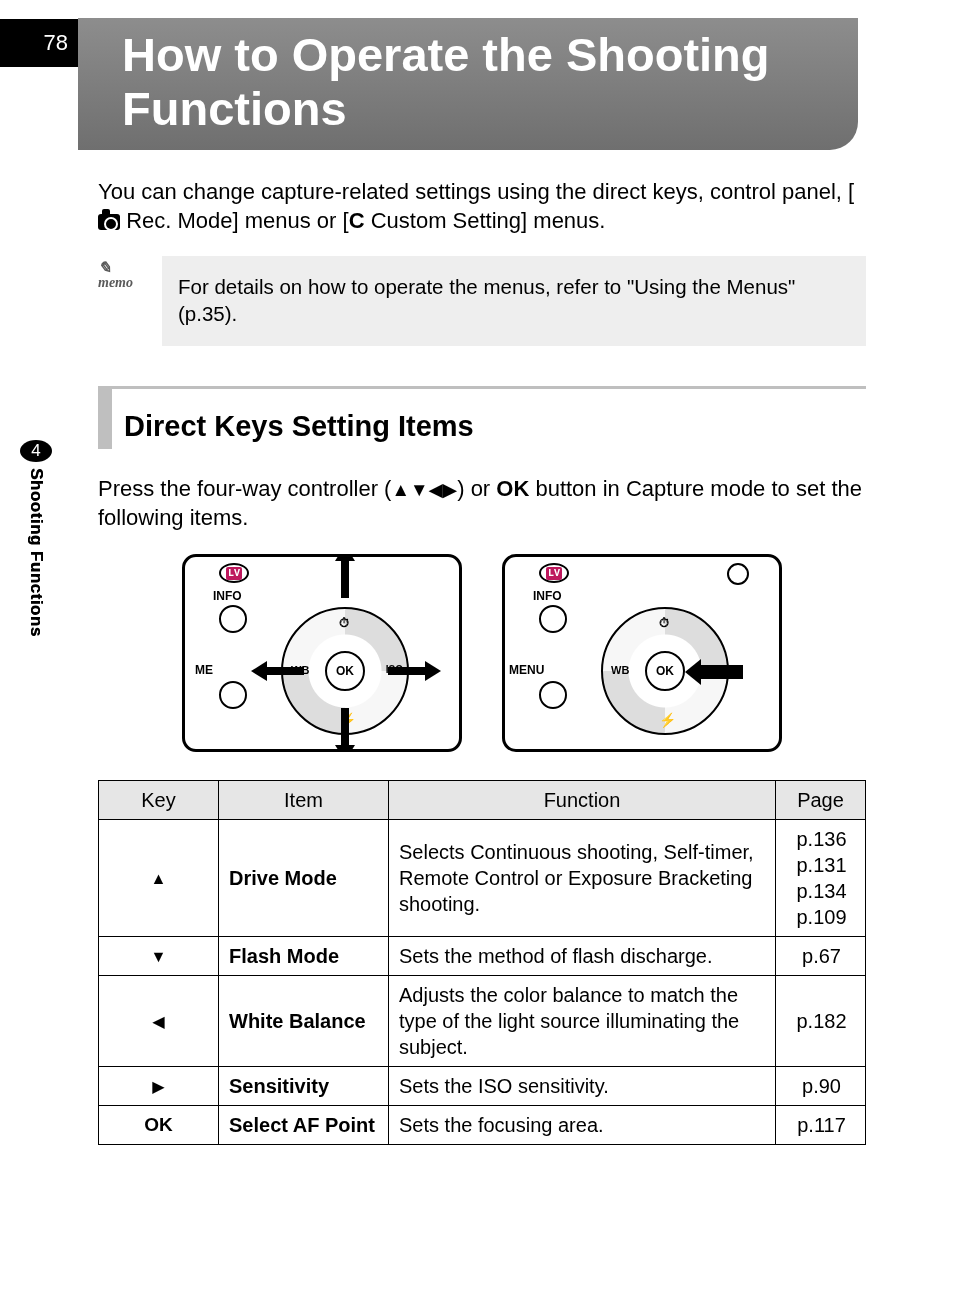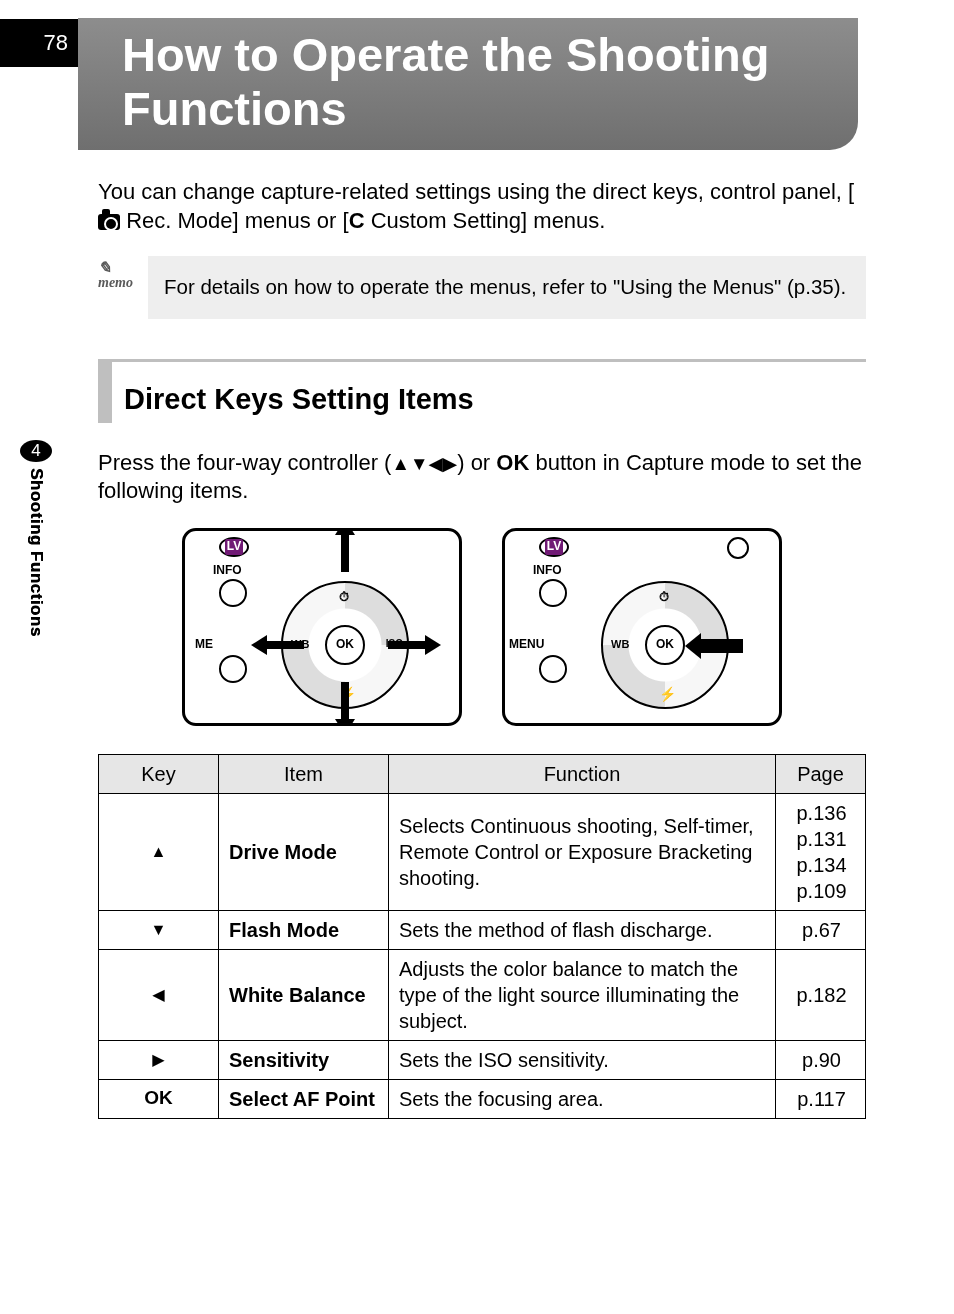--- a/index.html
+++ b/index.html
@@ -65,20 +65,21 @@
   .camera-icon::after {
     content: "";
     position: absolute;
     top: 3px; left: 6px;
     width: 10px; height: 10px;
     border: 2px solid #fff;
     border-radius: 50%;
   }
   .memo-row {
     display: flex;
+    gap: 14px;
     margin: 10px 0 40px 0;
   }
   .memo-icon {
     flex: 0 0 50px;
     font-family: cursive;
     font-style: italic;
     font-size: 14px;
     font-weight: bold;
     color: #5a5a5a;
     padding-top: 18px;
@@ -126,21 +127,21 @@
     position: absolute;
     top: 6px; left: 34px;
     width: 30px; height: 20px;
     border: 2.5px solid #000;
     border-radius: 50%;
     font-size: 10px;
     font-weight: bold;
     display: flex; align-items: center; justify-content: center;
     background: #fff;
   }
-  .lv-badge span { background:#701a75; color:#fff; padding:0 2px; border-radius:2px; font-size:12px;}
+  .lv-badge span { background:#be185d; color:#fff; padding:0 2px; border-radius:2px; font-size:10px;font-family:Liberation Mono, monospace;}
   .small-ring {
     position: absolute;
     top: 6px; right: 30px;
     width: 22px; height: 22px;
     border: 2.5px solid #000;
     border-radius: 50%;
   }
   .info-label {
     position: absolute;
     top: 32px; left: 28px;

